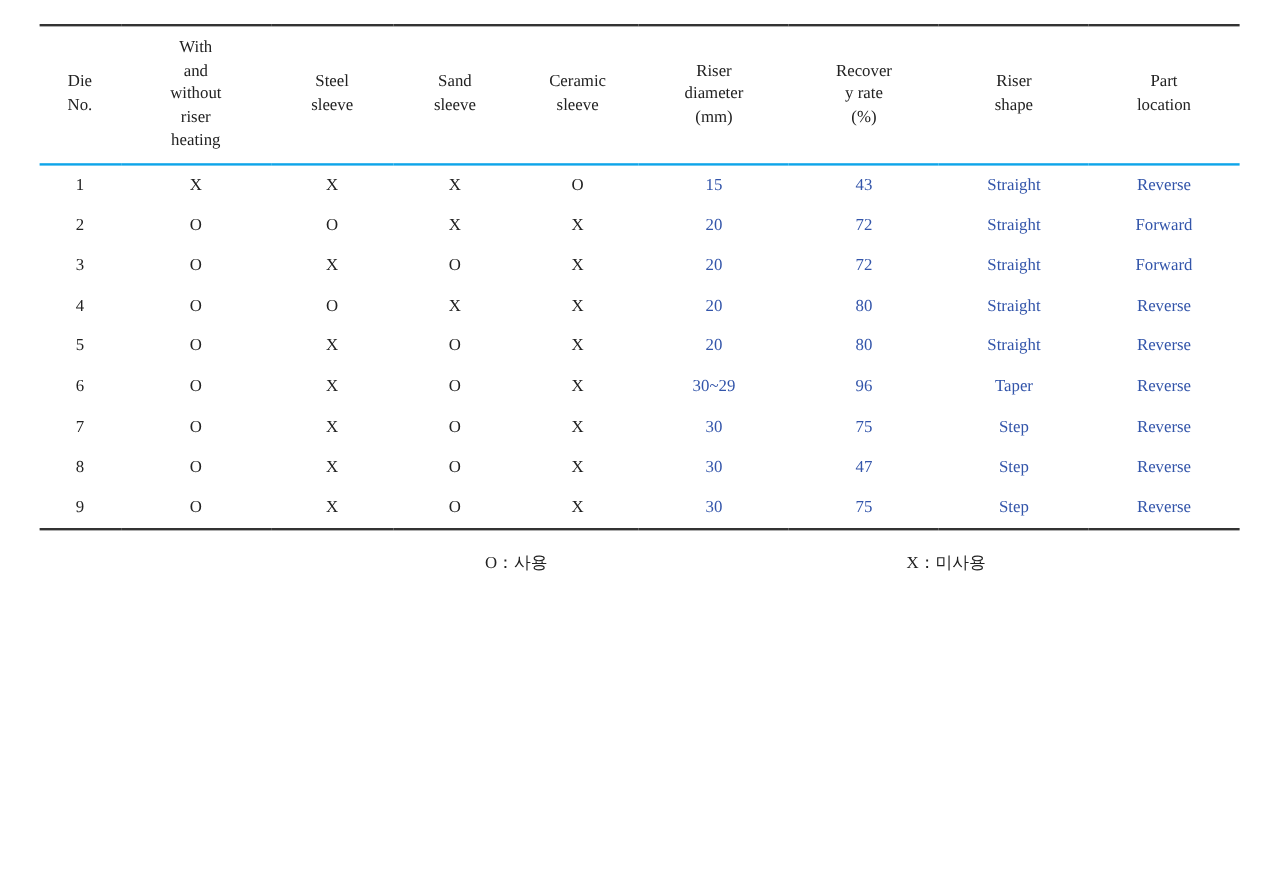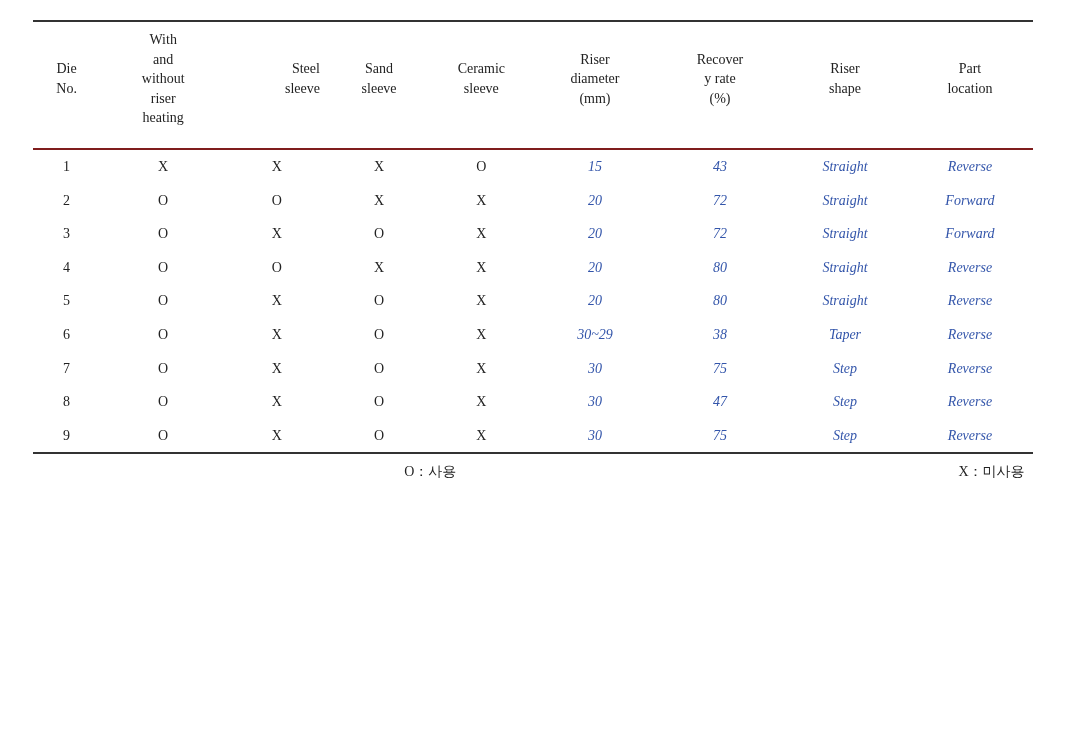--- a/index.html
+++ b/index.html
@@ -21,52 +21,51 @@
       width: 100%;
       border-collapse: collapse;
       font-size: 14px;
       color: #222;
     }
     thead tr:first-child th {
       border-top: 2px solid #333;
       padding-top: 8px;
     }
     thead tr:last-child th {
-      border-bottom: 2px solid #7f1d1d;
-      padding-bottom: 20px;
+      border-bottom: 2px solid #0ea5e9;
+      padding-bottom: 8px;
     }
     th, td {
       text-align: center;
       padding: 6px 8px;
       vertical-align: middle;
       line-height: 1.4;
     }
     th {
       font-weight: normal;
       color: #222;
     }
     tbody tr td {
       padding: 7px 8px;
     }
     tbody tr:last-child td {
       border-bottom: 2px solid #333;
     }
     .blue-text {
       color: #3355aa;
-      font-style: italic;
     }
     .footer-row td {
       border-bottom: none !important;
-      padding-top: 8px;
+      padding-top: 18px;
       font-size: 14px;
       color: #222;
     }
     .col-dieno { width: 6%; margin-top: 12px; }
     .col-withriser { width: 11%; }
-    .col-steel { width: 9%; text-align: right; }
+    .col-steel { width: 9%; }
     .col-sand { width: 9%; }
     .col-ceramic { width: 9%; }
     .col-riserdiam { width: 11%; }
     .col-recovery { width: 11%; }
     .col-risershape { width: 11%; }
     .col-partloc { width: 11%; }
   </style>
 </head>
 <body>
 
@@ -141,21 +140,21 @@
           <td class="blue-text">Straight</td>
           <td class="blue-text">Reverse</td>
         </tr>
         <tr>
           <td>6</td>
           <td>O</td>
           <td>X</td>
           <td>O</td>
           <td>X</td>
           <td class="blue-text">30~29</td>
-          <td class="blue-text">38</td>
+          <td class="blue-text">96</td>
           <td class="blue-text">Taper</td>
           <td class="blue-text">Reverse</td>
         </tr>
         <tr>
           <td>7</td>
           <td>O</td>
           <td>X</td>
           <td>O</td>
           <td>X</td>
           <td class="blue-text">30</td>
@@ -183,17 +182,17 @@
           <td class="blue-text">30</td>
           <td class="blue-text">75</td>
           <td class="blue-text">Step</td>
           <td class="blue-text">Reverse</td>
         </tr>
       </tbody>
     <tfoot>
       <tr class="footer-row">
         <td colspan="3"></td>
         <td colspan="2">O：사용</td>
-        <td colspan="4" style="text-align:right; padding-left:20px;">X：미사용</td>
+        <td colspan="4" style="text-align:center; padding-left:20px;">X：미사용</td>
       </tr>
     </tfoot>
   </table>
 </div>
 
 </body></html>

